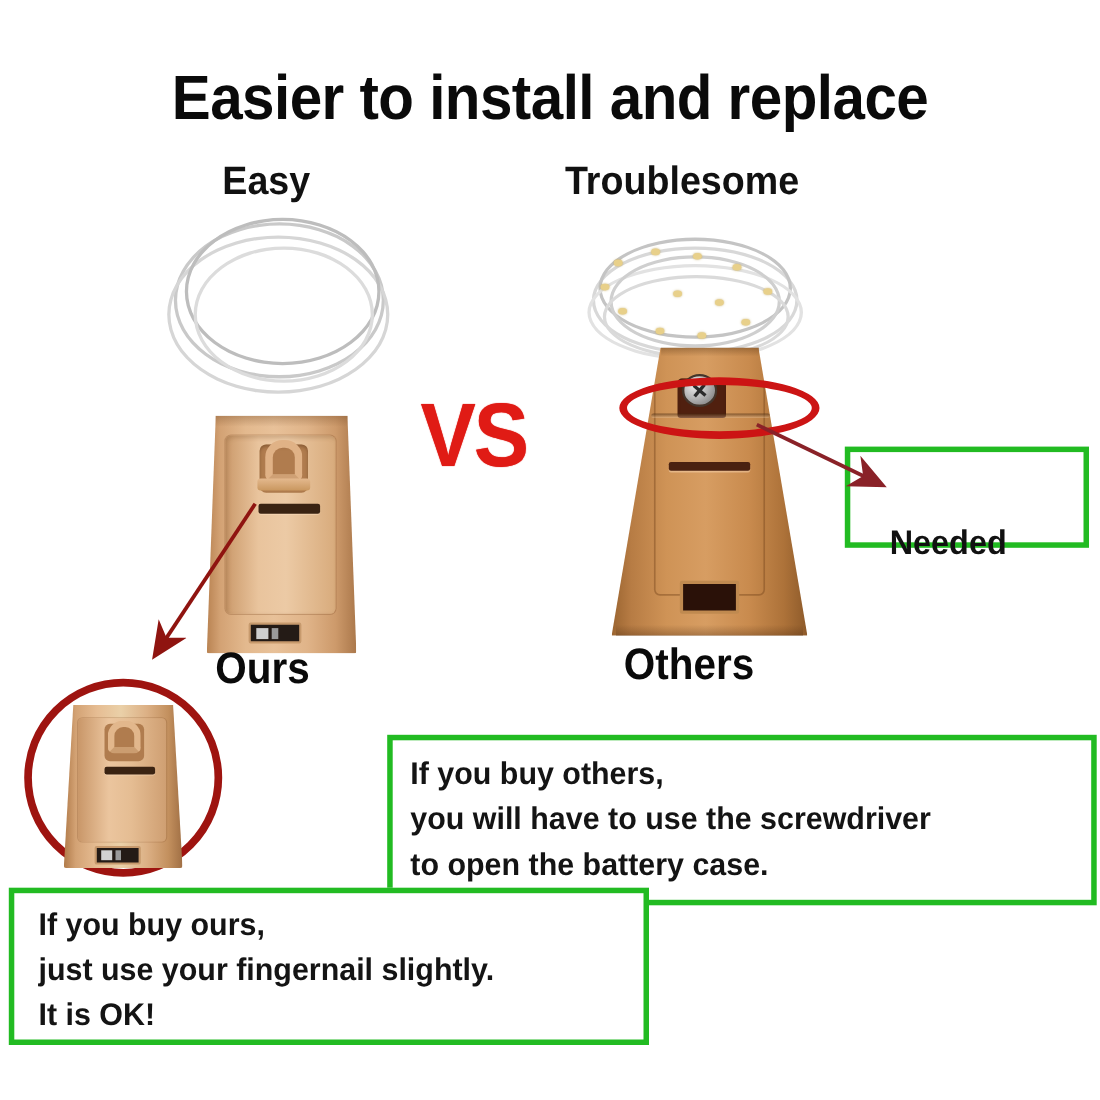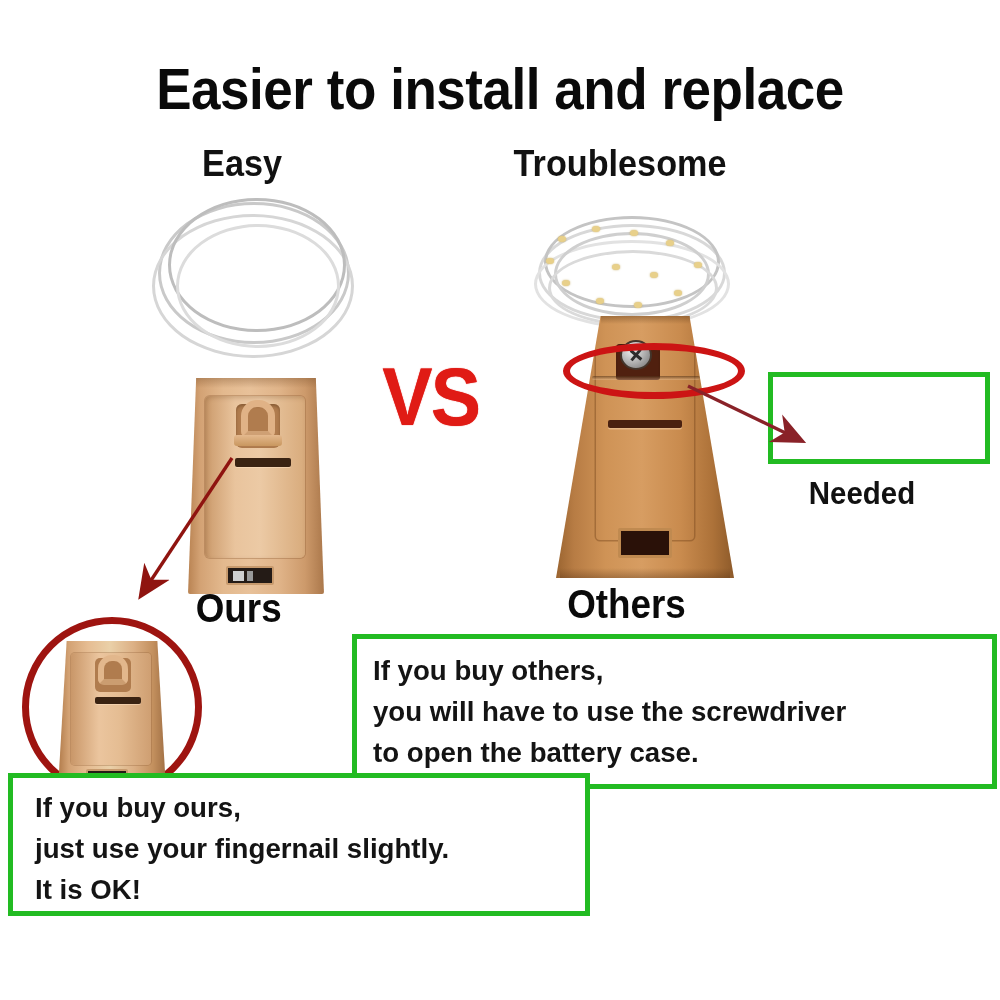--- a/index.html
+++ b/index.html
@@ -64,20 +64,21 @@
     transform: scaleX(0.92);
     text-shadow: 0 0 1px #e01b15;
   }
 
   
   .green-box {
     position: absolute;
     border: 5px solid #22bb22;
     background: #ffffff;
     box-sizing: border-box;
+    margin-top: 34px;
   }
   .green-box .line {
     font-size: 28.5px;
     font-weight: bold;
     color: #141414;
     line-height: 41px;
     white-space: nowrap;
     transform: scaleX(0.97);
     transform-origin: left center;
   }

